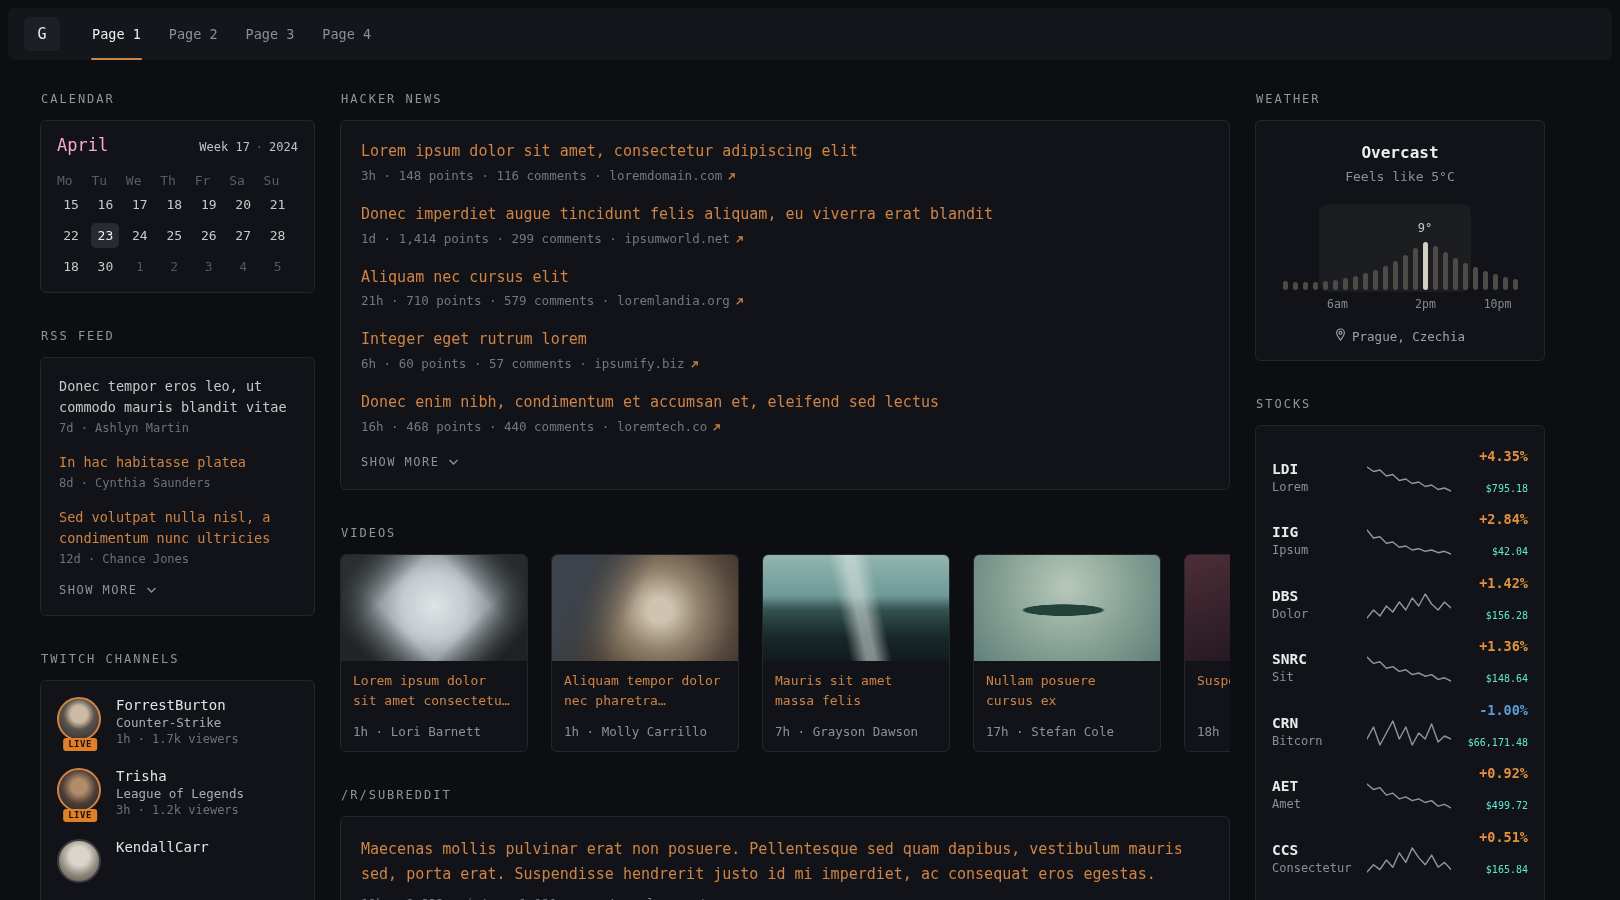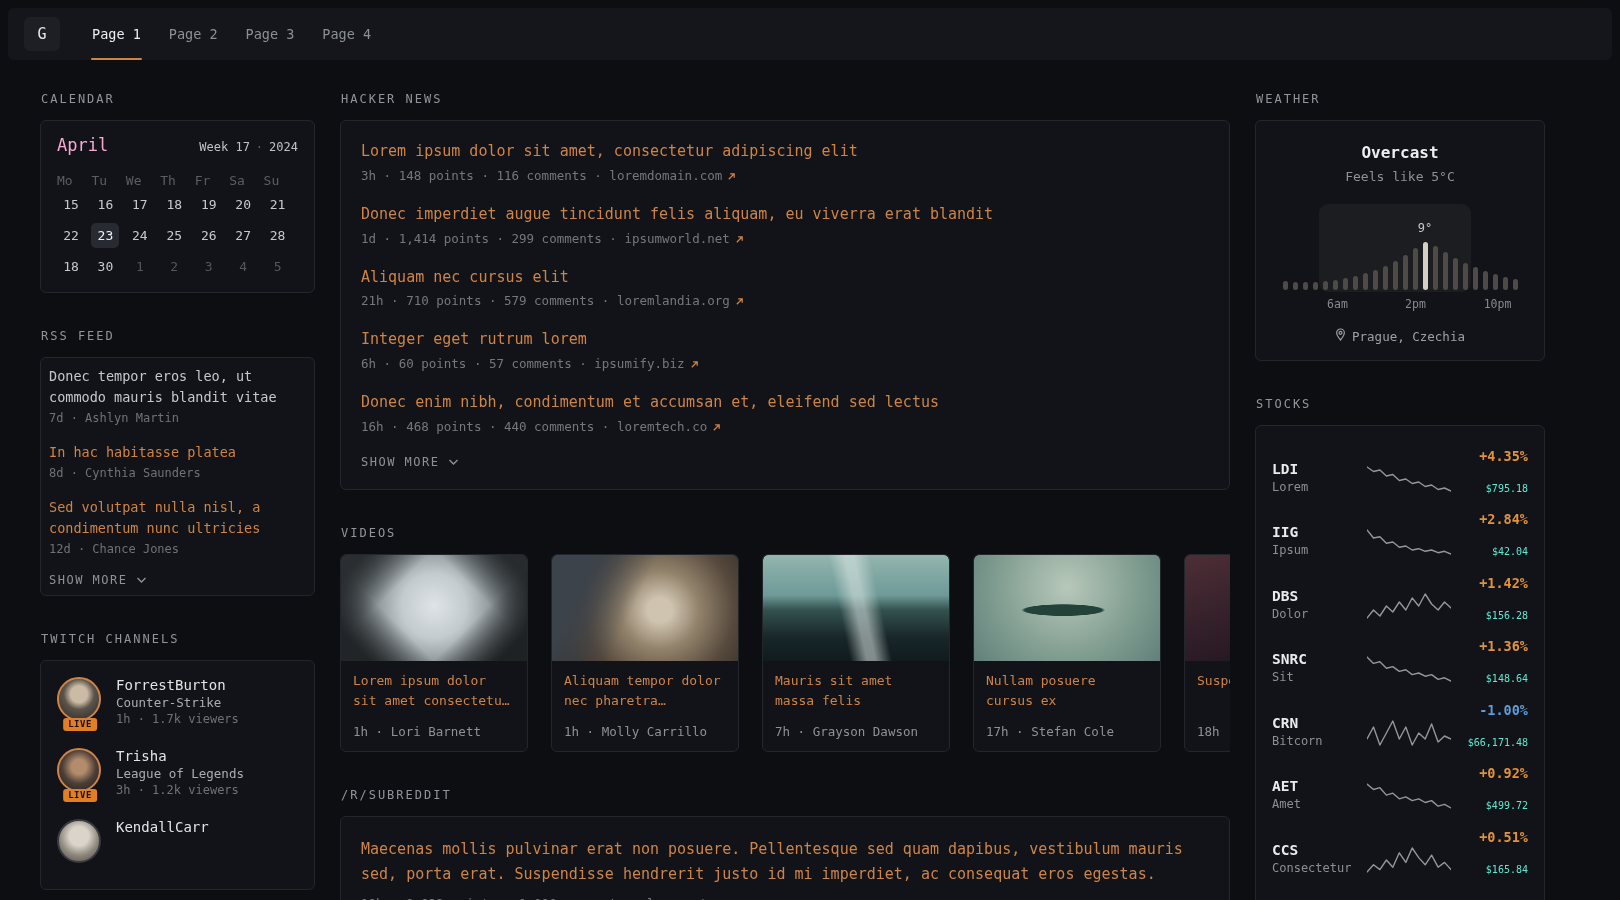--- a/index.html
+++ b/index.html
@@ -42,21 +42,21 @@
   .cal-grid{display:grid;grid-template-columns:repeat(7,1fr)}
   .cal-dow{margin-top:16px;color:#5a5e64;font-size:11px}
   .cal-dow .cal-cell{height:18px}
   .cal-cell{display:flex;align-items:center;justify-content:flex-start;height:31px;font-size:13px}
   .cal-cell .day{color:#c7c9cc;min-width:28px;height:25px;display:flex;align-items:center;
     justify-content:center;border-radius:5px}
   .day.dim{color:#53565c}
   .day.today{background:#282a31;color:#eff0f2}
 
   
-  .rss-card{padding:8px}
+  .rss-card{padding:18px}
   .feed-item{margin-bottom:17px}
   .feed-title{display:block;font-size:13.5px;line-height:1.55;color:#c6c8cb}
   .feed-title.accent{color:var(--accent)}
   .feed-meta{margin-top:3px;font-size:12px;color:#6e7277}
   .show-more{display:flex;align-items:center;gap:8px;font-size:12px;letter-spacing:1.5px;
     color:#8d9197;margin-top:4px}
   .show-more svg{stroke:#8d9197;fill:none;stroke-width:1.4}
 
   
   .twitch-card{padding:16px 16px 0;min-height:230px}
@@ -114,21 +114,21 @@
   .w-feels{margin-top:7px;font-size:13px;color:#8d9197}
   .w-chart{position:relative;width:235px;margin:26px auto 0;height:102px}
   .day-bg{position:absolute;left:36px;top:-6px;width:152px;height:88px;background:#1c1d21;border-radius:9px}
   .wbars{position:absolute;left:0;bottom:22px;display:flex;align-items:flex-end;gap:5px;height:60px}
   .wbar{position:relative;width:5px;border-radius:2.5px;background:#4e4b46}
   .wbar.max{background:#d5cfc5}
   .wtemp{position:absolute;bottom:calc(100% + 7px);left:50%;transform:translateX(-50%);
     font-size:12px;color:#c6c8ca;white-space:nowrap}
   .w-times{position:absolute;left:0;bottom:0;width:100%;height:15px;font-size:11.5px;color:#85898f}
   .w-times .t{position:absolute;transform:translateX(-50%)}
-  .t0{left:55px}.t1{left:133px}.t2{left:215px}
+  .t0{left:55px}.t1{left:143px}.t2{left:215px}
   .w-loc{margin-top:16px;font-size:12.5px;color:#9ba0a5;display:flex;align-items:center;
     justify-content:center;gap:6px}
   .w-loc svg{stroke:#9ba0a5;fill:none;stroke-width:1.3}
 
   
   .stocks-card{padding:4px 16px;min-height:510px}
   .stock-row{display:flex;align-items:flex-end;height:63.5px}
   .stock-left{width:94px;flex:none}
   .stock-ticker{font-size:14.5px;font-weight:bold;color:#e9eaec}
   .stock-name{font-size:12px;color:#8b8f95;margin-top:3px}

